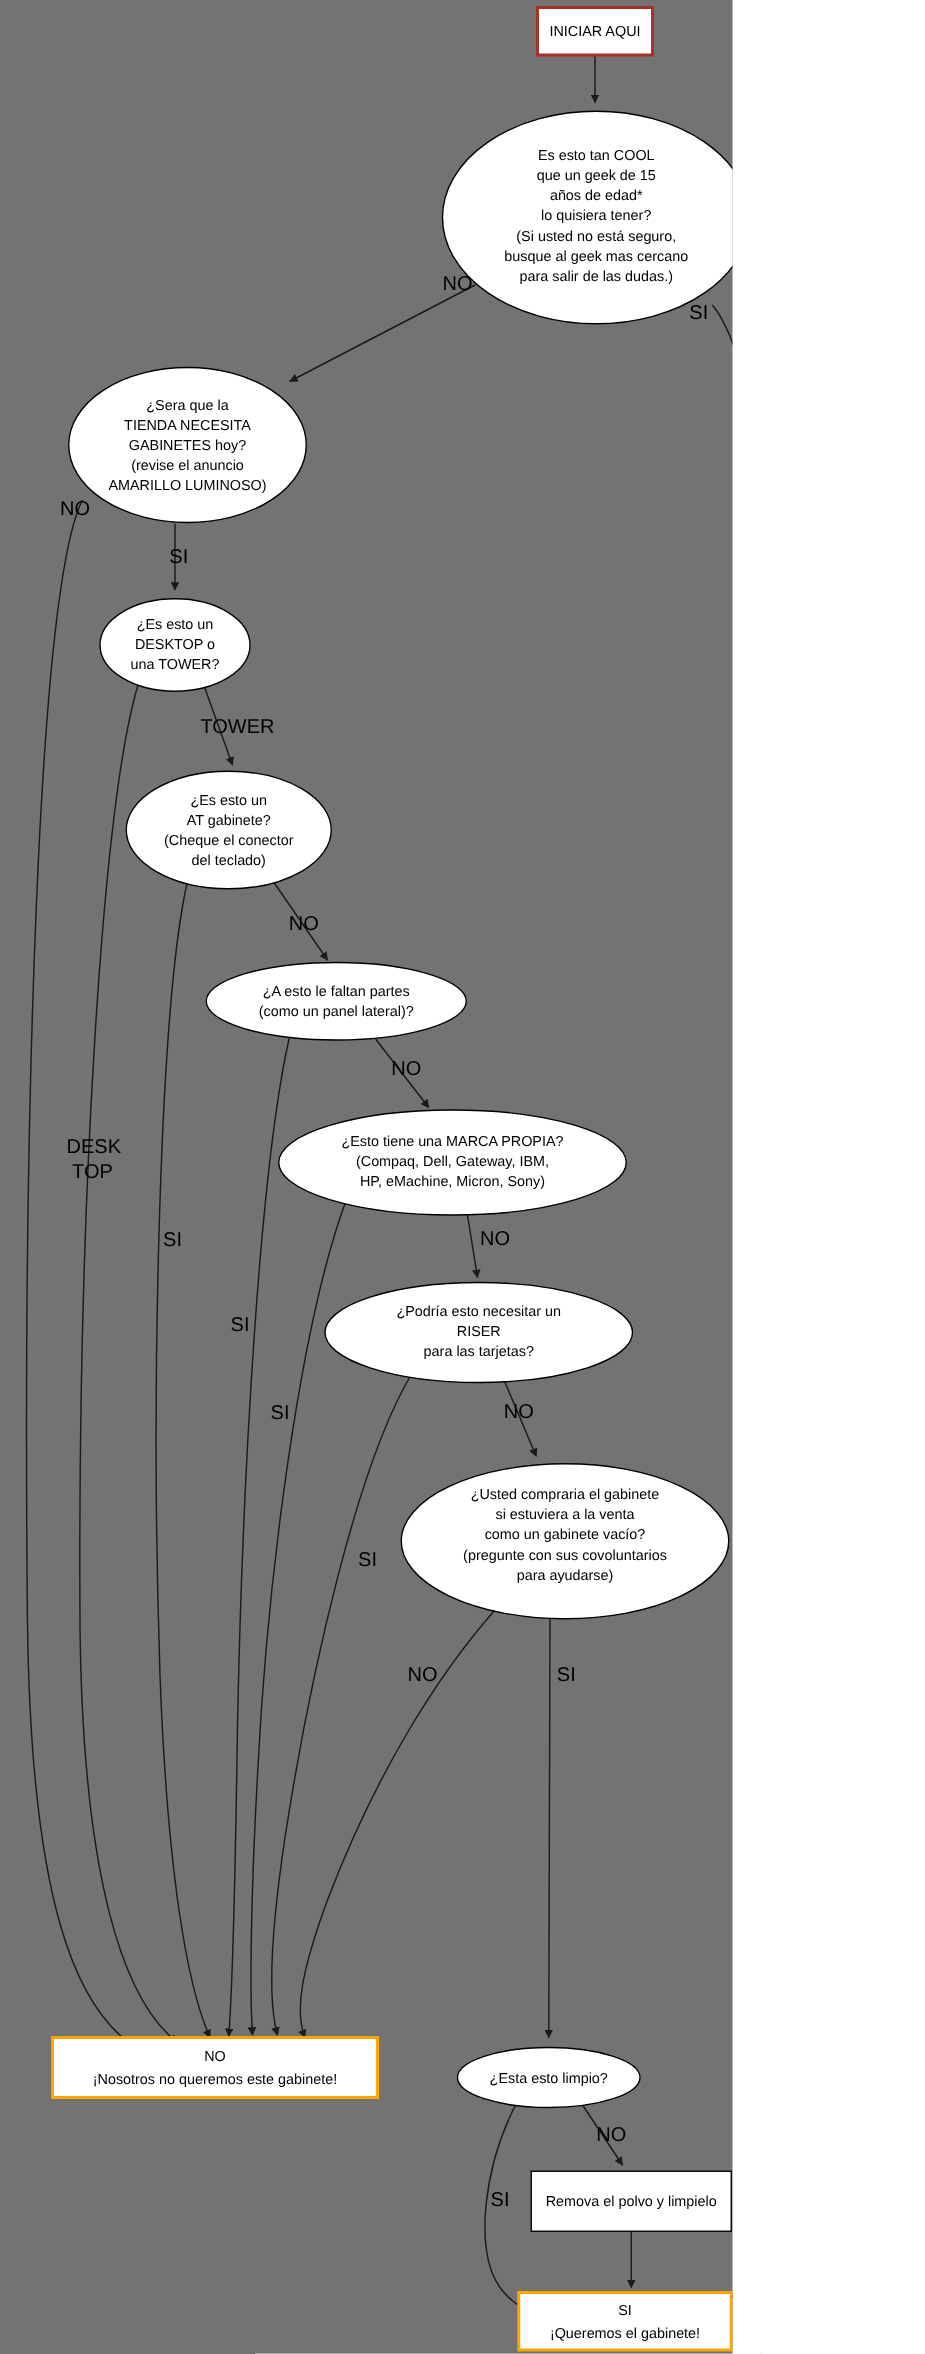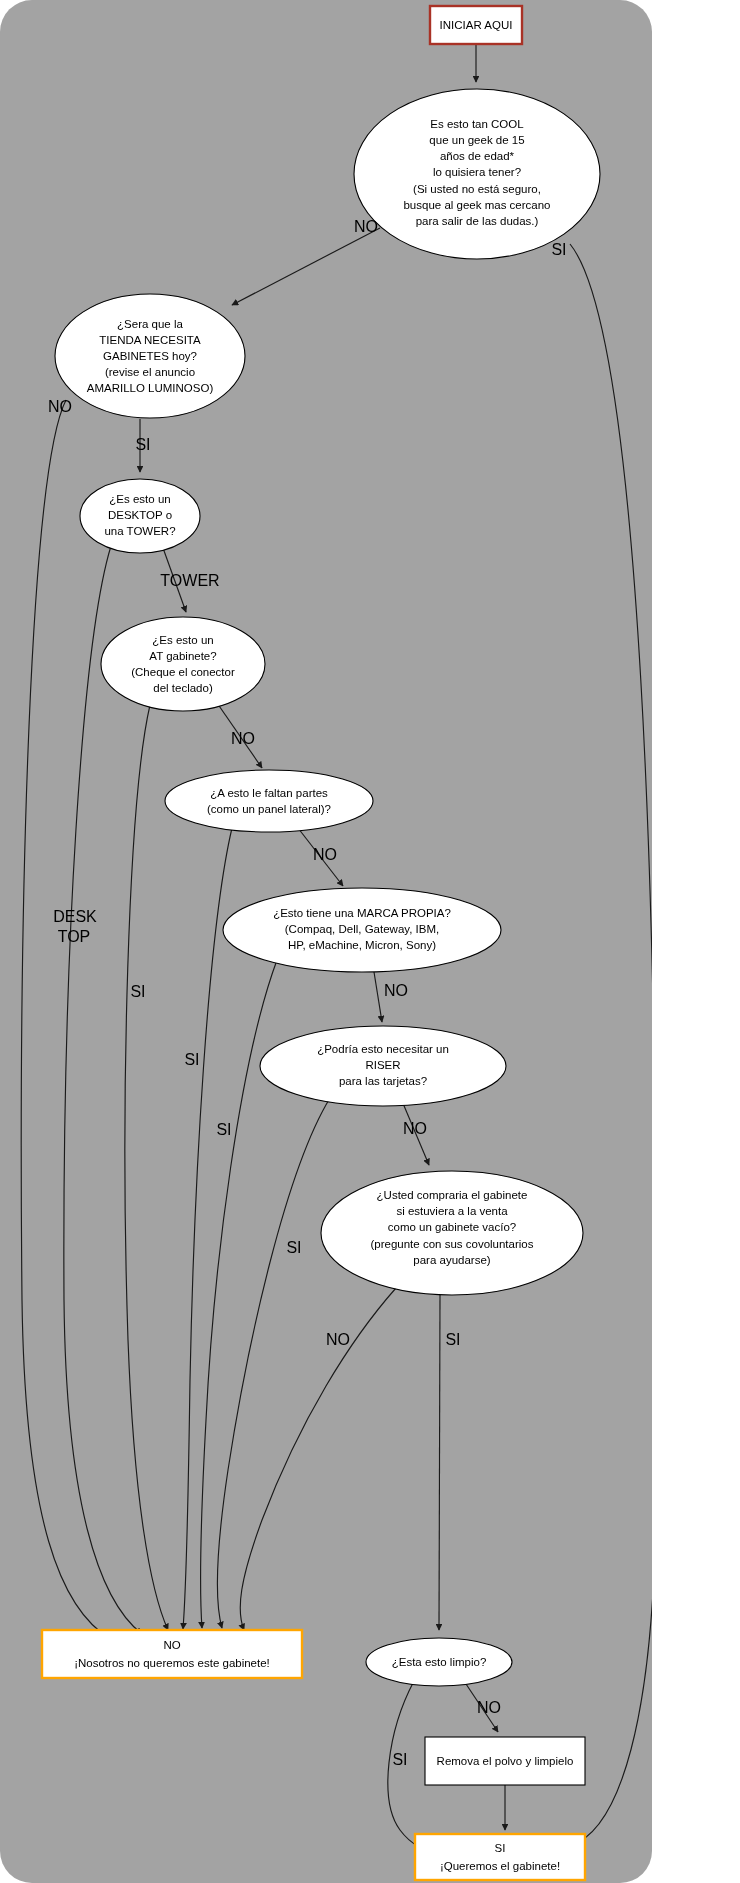--- a/index.html
+++ b/index.html
@@ -5,25 +5,24 @@
   html, body {
     margin: 0;
     padding: 0;
     background: #ffffff;
   }
   body {
     font-family: "Liberation Sans", sans-serif;
   }
   #chart-root {
     position: relative;
-    width: 652px;
+    width: 586px;
     height: 1883px;
-    background: #a3a3a3;
+    background: #737373;
     overflow: hidden;
-    border-radius: 32px;
   }
   svg.flow {
     display: block;
     width: 740px;
     height: 1883px;
   }
   .node-shape {
     fill: #ffffff;
     stroke: #000000;
     stroke-width: 1.1;

